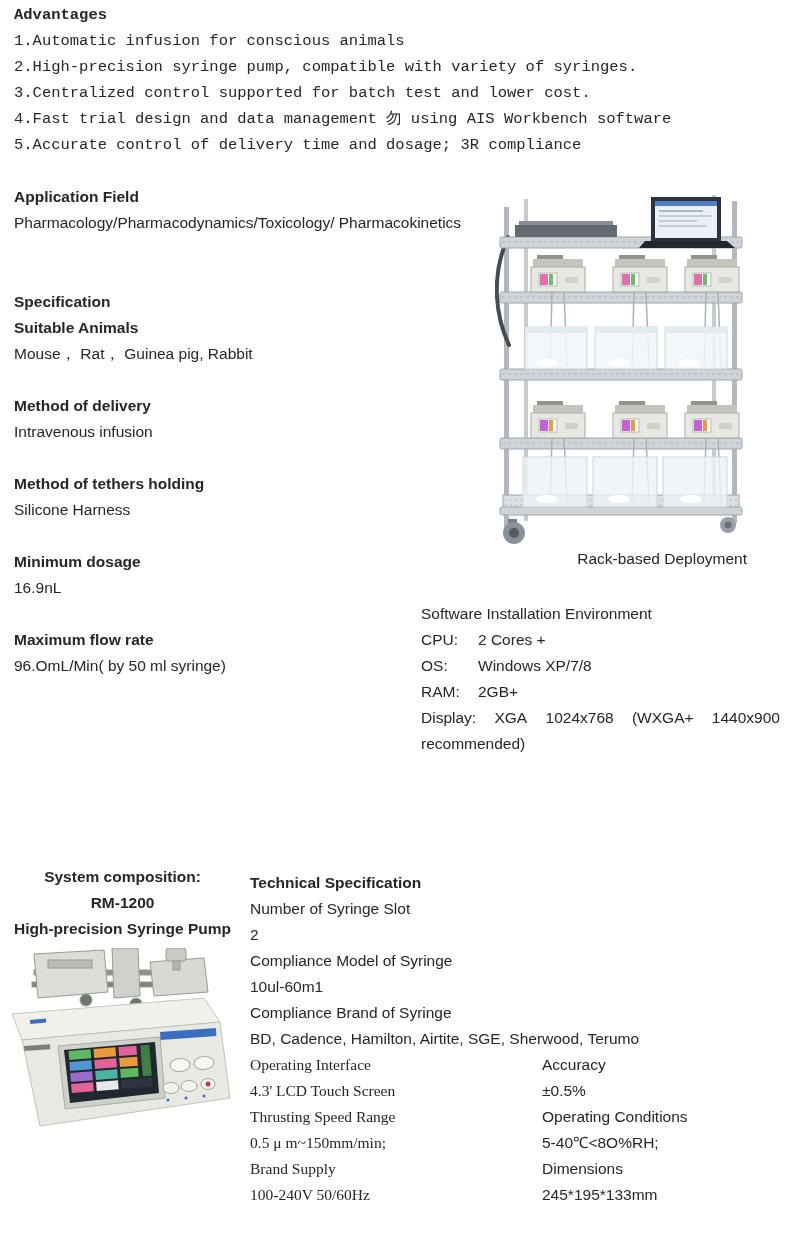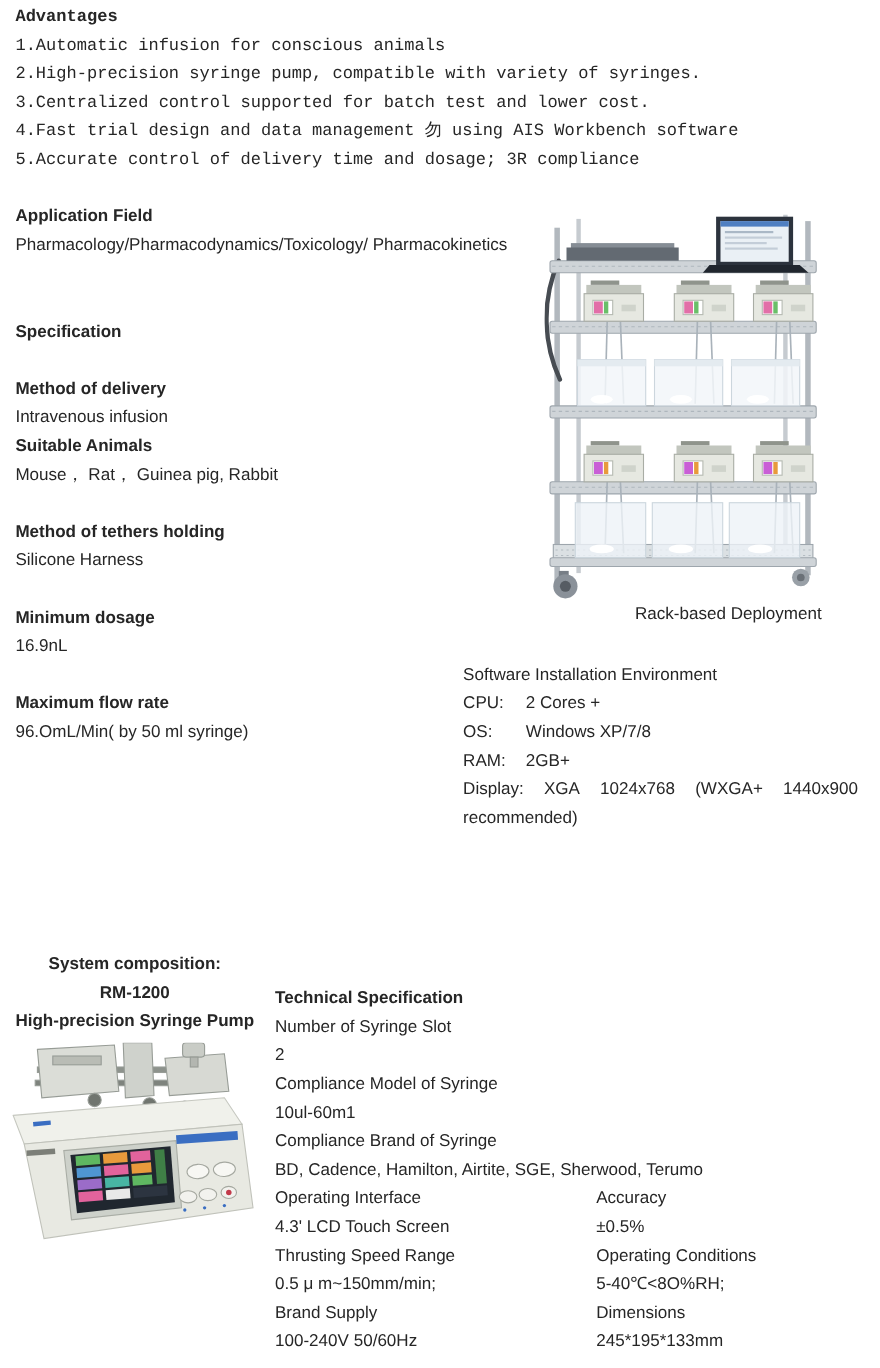--- a/index.html
+++ b/index.html
@@ -6,30 +6,30 @@
   body{width:800px;height:1244px;position:relative;overflow:hidden;
        font-family:"Liberation Sans",sans-serif;font-size:15.5px;color:#262626;}
   .abs{position:absolute;}
   .line{line-height:26px;white-space:nowrap;}
   .bold{font-weight:bold;}
   .spec-block{margin-top:26px;}
   .spec-block.first{margin-top:0;}
   .env-label{display:inline-block;width:57px;}
   .display-line{display:flex;justify-content:space-between;align-items:flex-end;}
   .cols{display:flex;}
-  .col-left{flex:0 0 292px;}
+  .col-left{flex:0 0 292px;font-family:Liberation Serif, serif;}
   #advantages{left:14px;top:2px;font-family:Liberation Mono, monospace;}
   #application{left:14px;top:184px;}
   #specs{left:14px;top:289px;}
   #rack-img{left:495px;top:195px;width:252px;height:352px;}
   #rack-caption{left:495px;top:546px;width:252px;text-align:right;}
   #software-env{left:421px;top:601px;width:359px;}
   #system-comp{left:14px;top:864px;text-align:center;}
   #pump-img{left:8px;top:948px;width:226px;height:186px;}
-  #tech-spec{left:250px;top:895px;width:545px;}
+  #tech-spec{left:250px;top:870px;width:545px;}
 </style>
 </head>
 <body>
 
 <div>
 
   <section class="abs" id="advantages">
     <div class="line bold">Advantages</div>
     <div class="line">1.Automatic infusion for conscious animals</div>
     <div class="line">2.High-precision syringe pump, compatible with variety of syringes.</div>
@@ -38,27 +38,27 @@
     <div class="line">5.Accurate control of delivery time and dosage; 3R compliance</div>
   </section>
 
   <section class="abs" id="application">
     <div class="line bold">Application Field</div>
     <div class="line">Pharmacology/Pharmacodynamics/Toxicology/ Pharmacokinetics</div>
   </section>
 
   <section class="abs" id="specs">
     <div class="line bold">Specification</div>
+    <div class="spec-block first">
+      <div class="line bold">Suitable Animals</div>
+      <div class="line">Mouse， Rat， Guinea pig, Rabbit</div>
+    </div>
     <div class="spec-block">
       <div class="line bold">Method of delivery</div>
       <div class="line">Intravenous infusion</div>
-    </div>
-    <div class="spec-block first">
-      <div class="line bold">Suitable Animals</div>
-      <div class="line">Mouse， Rat， Guinea pig, Rabbit</div>
     </div>
     <div class="spec-block">
       <div class="line bold">Method of tethers holding</div>
       <div class="line">Silicone Harness</div>
     </div>
     <div class="spec-block">
       <div class="line bold">Minimum dosage</div>
       <div class="line">16.9nL</div>
     </div>
     <div class="spec-block">

